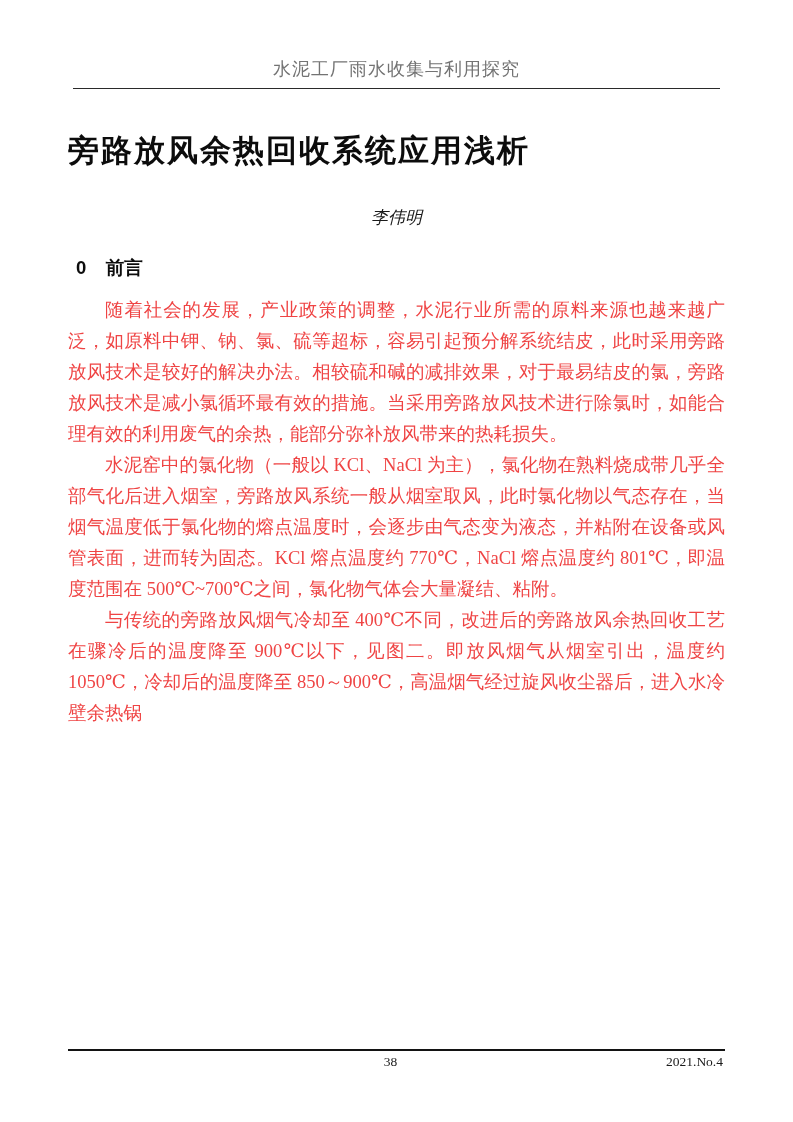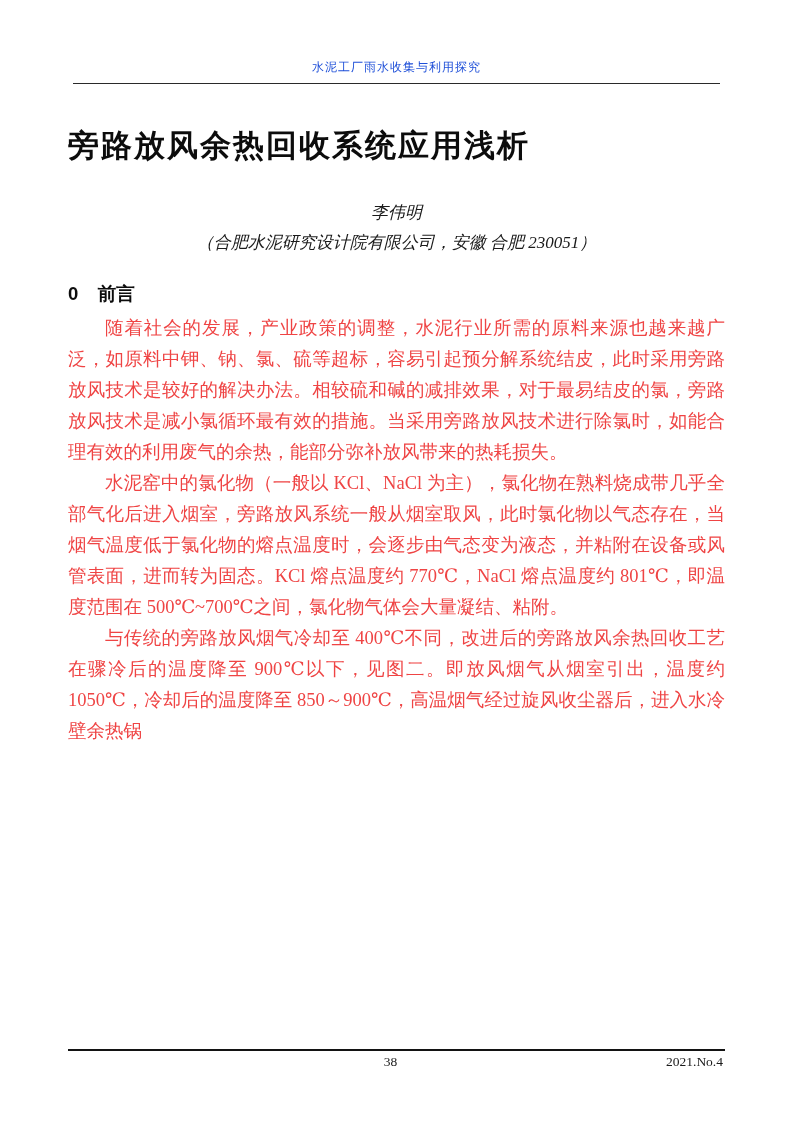--- a/index.html
+++ b/index.html
@@ -14,23 +14,23 @@
     overflow: hidden;
     box-sizing: border-box;
   }
 
   
   .running-header {
     padding-top: 57px;
     text-align: center;
   }
   .running-header .rh-text {
-    font-size: 12px;
+    font-size: 18px;
     letter-spacing: 1px;
-    color: #1d4ed8;
+    color: #737373;
   }
   .header-rule {
     margin: 7px 73px 0 73px;
     border: none;
     border-top: 1.6px solid #2a2a2a;
     height: 0;
   }
 
   
   .article-title {
@@ -63,21 +63,21 @@
   
   .body-text {
     margin: 20px 68px 0 68px;
   }
   .section-heading {
     font-family: "Liberation Sans", "DejaVu Sans", sans-serif;
     font-weight: bold;
     font-size: 18.5px;
     line-height: 36.5px;
     color: #0c0c0c;
-    margin: 0;
+    margin: 8px;
   }
   .section-heading .sec-num { margin-right: 1.05em; }
   .para {
     margin: 0;
     font-size: 18.5px;
     line-height: 31px;
     text-align: justify;
     text-justify: inter-ideograph;
     text-indent: 2em;
     color: #ef4444;
@@ -120,21 +120,20 @@
 
 <div class="page">
 
   <div class="running-header">
     <span class="rh-text">水泥工厂雨水收集与利用探究</span>
   </div>
   <hr class="header-rule">
 
   <h1 class="article-title">旁路放风余热回收系统应用浅析</h1>
   <div class="byline">李伟明</div>
-  <div class="affiliation">（合肥水泥研究设计院有限公司，安徽 合肥 230051）</div>
 
   <div class="body-text">
 
     <h2 class="section-heading">
       <span class="sec-num">0</span><span>前言</span>
     </h2>
     <p class="para">随着社会的发展，产业政策的调整，水泥行业所需的原料来源也越来越广泛，如原料中钾、钠、氯、硫等超标，容易引起预分解系统结皮，此时采用旁路放风技术是较好的解决办法。相较硫和碱的减排效果，对于最易结皮的氯，旁路放风技术是减小氯循环最有效的措施。当采用旁路放风技术进行除氯时，如能合理有效的利用废气的余热，能部分弥补放风带来的热耗损失。</p>
 
     <p class="para">水泥窑中的氯化物（一般以 KCl、NaCl 为主），氯化物在熟料烧成带几乎全部气化后进入烟室，旁路放风系统一般从烟室取风，此时氯化物以气态存在，当烟气温度低于氯化物的熔点温度时，会逐步由气态变为液态，并粘附在设备或风管表面，进而转为固态。KCl 熔点温度约 770℃，NaCl 熔点温度约 801℃，即温度范围在 500℃~700℃之间，氯化物气体会大量凝结、粘附。</p>
     <p class="para">与传统的旁路放风烟气冷却至 400℃不同，改进后的旁路放风余热回收工艺在骤冷后的温度降至 900℃以下，见图二。即放风烟气从烟室引出，温度约 1050℃，冷却后的温度降至 850～900℃，高温烟气经过旋风收尘器后，进入水冷壁余热锅</p>

